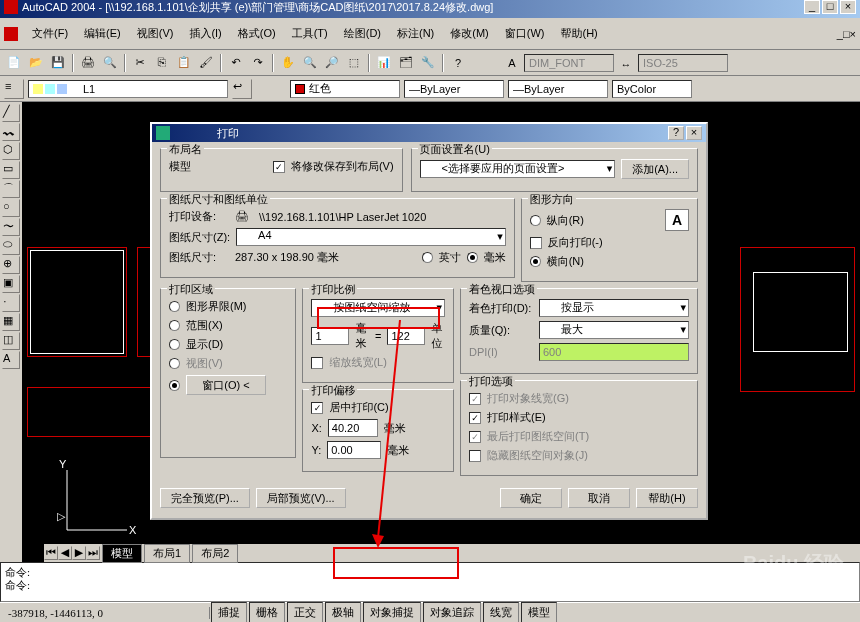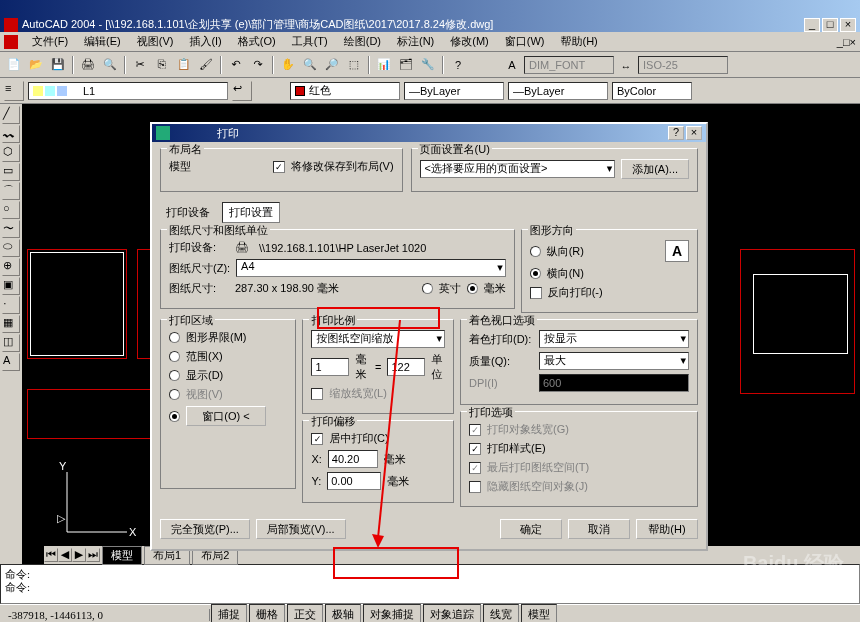--- a/index.html
+++ b/index.html
@@ -1,23 +1,23 @@
 <!DOCTYPE html>
 <html><head>
 <meta charset="utf-8">
 <style>
 * { box-sizing: border-box; margin: 0; padding: 0; font-family: "SimSun", "Microsoft YaHei", sans-serif; font-size: 11px; }
 body { width: 860px; height: 622px; background: #d4d0c8; overflow: hidden; position: relative; }
 
-.titlebar { height: 32px; background: linear-gradient(to right, #0a246a, #a6caf0); color: #fff; display: flex; align-items: flex-end; padding: 0 4px; }
+.titlebar { height: 18px; background: linear-gradient(to right, #0a246a, #a6caf0); color: #fff; display: flex; align-items: flex-start; padding: 0 4px; }
 .titlebar .icon { width: 14px; height: 14px; background: #c00; margin-right: 4px; }
 .titlebar .title { flex: 1; }
 .titlebar .winbtn { width: 16px; height: 14px; background: #d4d0c8; border: 1px solid #fff; margin-left: 2px; text-align: center; line-height: 10px; color: #000; }
 
-.menubar { height: 20px; background: #d4d0c8; display: flex; align-items: center; padding: 0 4px; border-bottom: 1px solid #808080; }
+.menubar { height: 32px; background: #d4d0c8; display: flex; align-items: center; padding: 0 4px; border-bottom: 1px solid #808080; }
 .menubar .item { padding: 2px 8px; }
 
 .toolbar { height: 26px; background: #d4d0c8; display: flex; align-items: center; padding: 2px 4px; border-bottom: 1px solid #808080; gap: 2px; }
 .toolbar .btn { width: 20px; height: 20px; border: 1px solid #d4d0c8; display: inline-flex; align-items: center; justify-content: center; }
 .toolbar .sep { width: 2px; height: 18px; border-left: 1px solid #808080; border-right: 1px solid #fff; margin: 0 2px; }
 .toolbar .combo { height: 18px; background: #fff; border: 1px inset #808080; padding: 0 14px 0 4px; display: inline-flex; align-items: center; }
 .toolbar .combo.gray { background: #d4d0c8; color: #808080; }
 
 .layerbar { height: 26px; background: #d4d0c8; display: flex; align-items: center; padding: 2px 4px; border-bottom: 1px solid #808080; gap: 4px; }
 .layerbar .btn { width: 20px; height: 20px; border: 1px outset #d4d0c8; }
@@ -53,21 +53,21 @@
 .dialog .dlgtitle .t { flex: 1; margin-left: 43px; }
 .dialog .dlgtitle .dbtn { width: 16px; height: 14px; background: #d4d0c8; border: 1px outset #fff; margin-left: 2px; text-align: center; line-height: 10px; color: #000; }
 .dialog .body { padding: 6px 8px; }
 
 .groupbox { border: 1px solid #808080; border-top-color: #fff; position: relative; padding: 10px 8px 8px 8px; margin-bottom: 6px; }
 .groupbox .legend { position: absolute; top: -7px; left: 6px; background: #d4d0c8; padding: 0 2px; }
 .row { display: flex; align-items: center; gap: 6px; margin-bottom: 4px; }
 .label { min-width: 60px; }
 .btn3d { border: 1px outset #fff; background: #d4d0c8; padding: 1px 10px; height: 20px; }
 .input { background: #fff; border: 1px inset #808080; height: 18px; padding: 0 3px; }
-.combo3d { background: #fff; border: 1px inset #808080; height: 18px; padding: 0 14px 0 4px; position: relative; }
+.combo3d { background: #fff; border: 1px inset #808080; height: 18px; padding: 0 14px 0 21px; position: relative; }
 .combo3d::after { content: "▾"; position: absolute; right: 2px; top: 1px; }
 .chk { width: 12px; height: 12px; background: #fff; border: 1px inset #808080; display: inline-flex; align-items: center; justify-content: center; font-size: 9px; }
 .radio { width: 11px; height: 11px; border: 1px inset #808080; border-radius: 50%; background: #fff; display: inline-flex; align-items: center; justify-content: center; }
 .radio .dot { width: 5px; height: 5px; background: #000; border-radius: 50%; }
 .disabled { color: #808080; }
 
 .toprow { display: flex; gap: 8px; }
 .section-grid { display: flex; gap: 6px; }
 .col { flex: 1; }
 
@@ -243,24 +243,20 @@
       </div>
       <div class="groupbox" style="flex:1.2">
         <span class="legend">页面设置名(U)</span>
         <div class="row">
           <span class="combo3d" style="flex:1">&lt;选择要应用的页面设置&gt;</span>
           <button class="btn3d">添加(A)...</button>
         </div>
       </div>
     </div>
 
-    <div class="row" style="margin:4px 0 6px 0">
-      <span style="padding:2px 6px">打印设备</span>
-      <span style="border:1px inset #808080;padding:2px 6px;background:#fff">打印设置</span>
-    </div>
 
     <div class="section-grid">
       <div class="col" style="flex:2">
         <div class="groupbox">
           <span class="legend">图纸尺寸和图纸单位</span>
           <div class="row">
             <span class="label">打印设备:</span>
             <span style="margin-right:4px">🖨</span>
             <span>\\192.168.1.101\HP LaserJet 1020</span>
           </div>
@@ -284,28 +280,28 @@
       <div class="col">
         <div class="groupbox">
           <span class="legend">图形方向</span>
           <div class="row">
               <span class="radio"></span>
               <span>纵向(R)</span>
             <span style="flex:1"></span>
             <span style="border:1px solid #808080;padding:2px 6px;background:#fff;font-weight:bold;font-size:14px">A</span>
           </div>
           <div class="row">
+              <span class="chk"></span>
+              <span>反向打印(-)</span>
+            </div>
+          <div class="row">
               <span class="radio">
                 <span class="dot"></span>
               </span>
               <span>横向(N)</span>
-            </div>
-          <div class="row">
-              <span class="chk"></span>
-              <span>反向打印(-)</span>
             </div>
         </div>
       </div>
     </div>
 
     <div class="section-grid">
       <div class="col" style="flex:0.9">
         <div class="groupbox" style="height:170px">
           <span class="legend">打印区域</span>
           <div class="row">
@@ -374,21 +370,21 @@
           <div class="row">
               <span style="width:64px">着色打印(D):</span>
               <span class="combo3d" style="flex:1">按显示</span>
             </div>
           <div class="row">
               <span style="width:64px">质量(Q):</span>
               <span class="combo3d" style="flex:1">最大</span>
             </div>
           <div class="row disabled">
               <span style="width:64px">DPI(I)</span>
-              <input class="input disabled" style="flex: 1 1 0%; background: #000000;" value="600">
+              <input class="input disabled" style="flex: 1 1 0%; background: #bef264;" value="600">
             </div>
         </div>
         <div class="groupbox">
           <span class="legend">打印选项</span>
           <div class="row disabled">
               <span class="chk">✓</span>
               <span>打印对象线宽(G)</span>
             </div>
           <div class="row">
               <span class="chk">✓</span>

